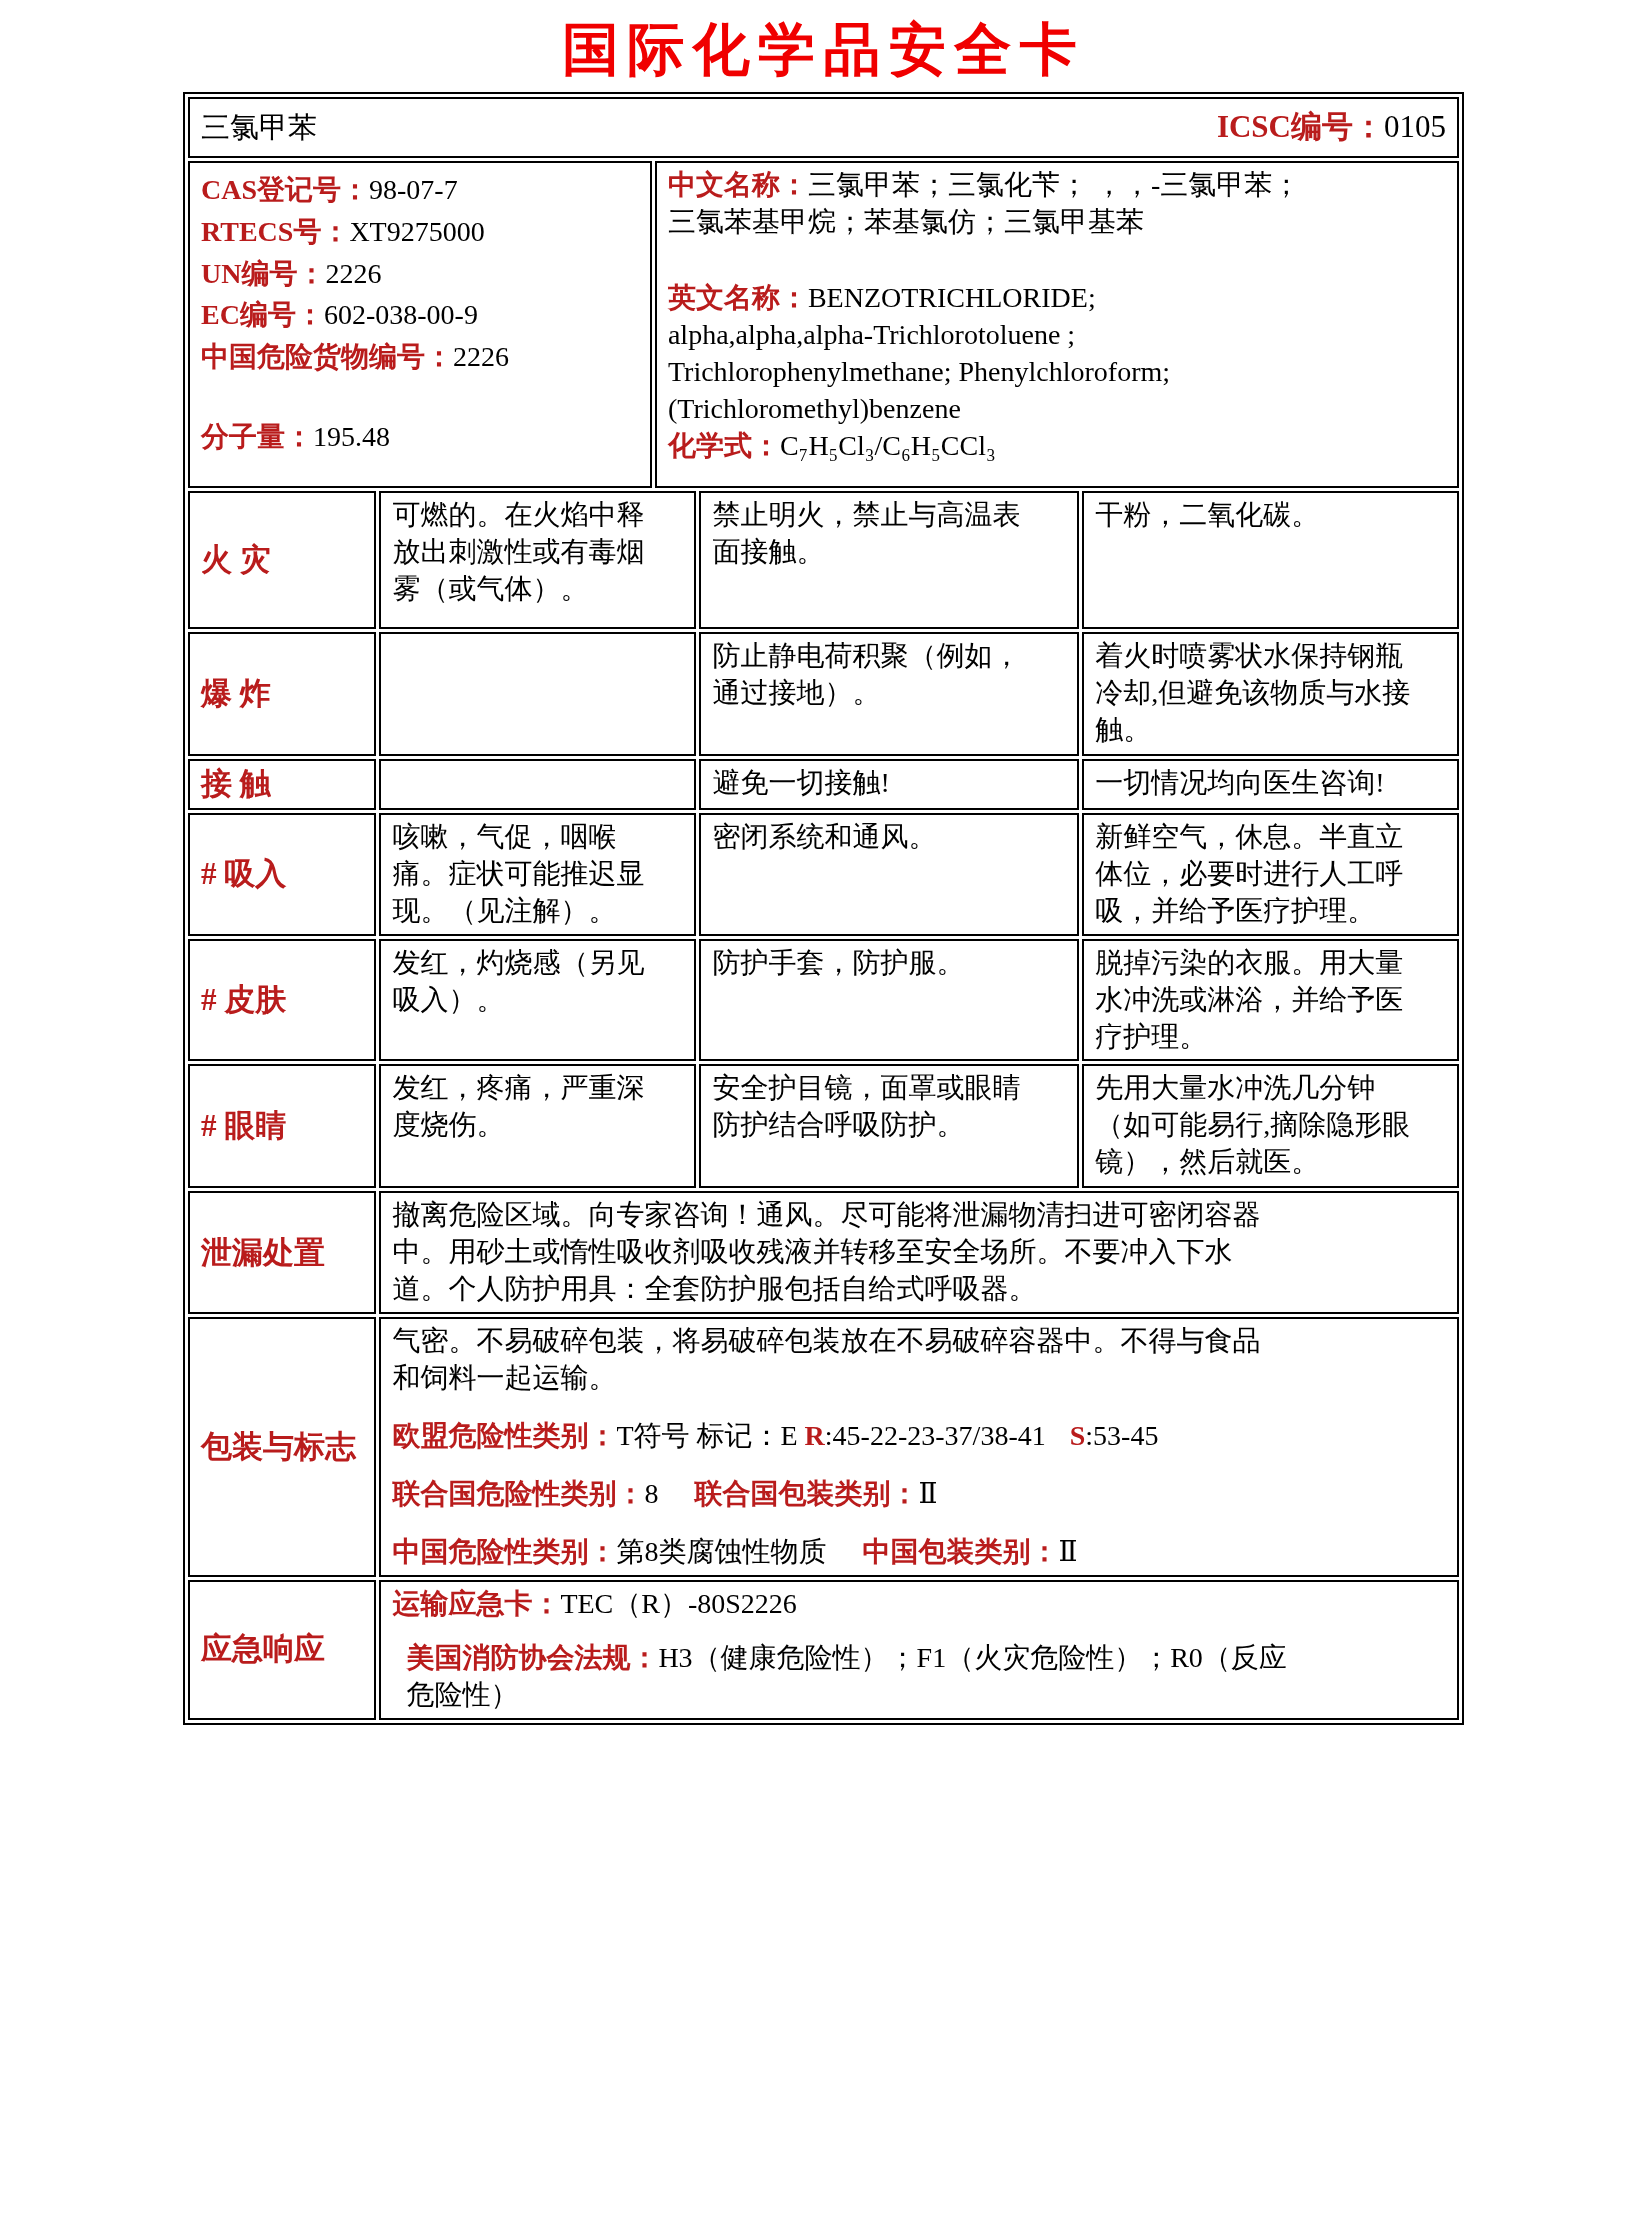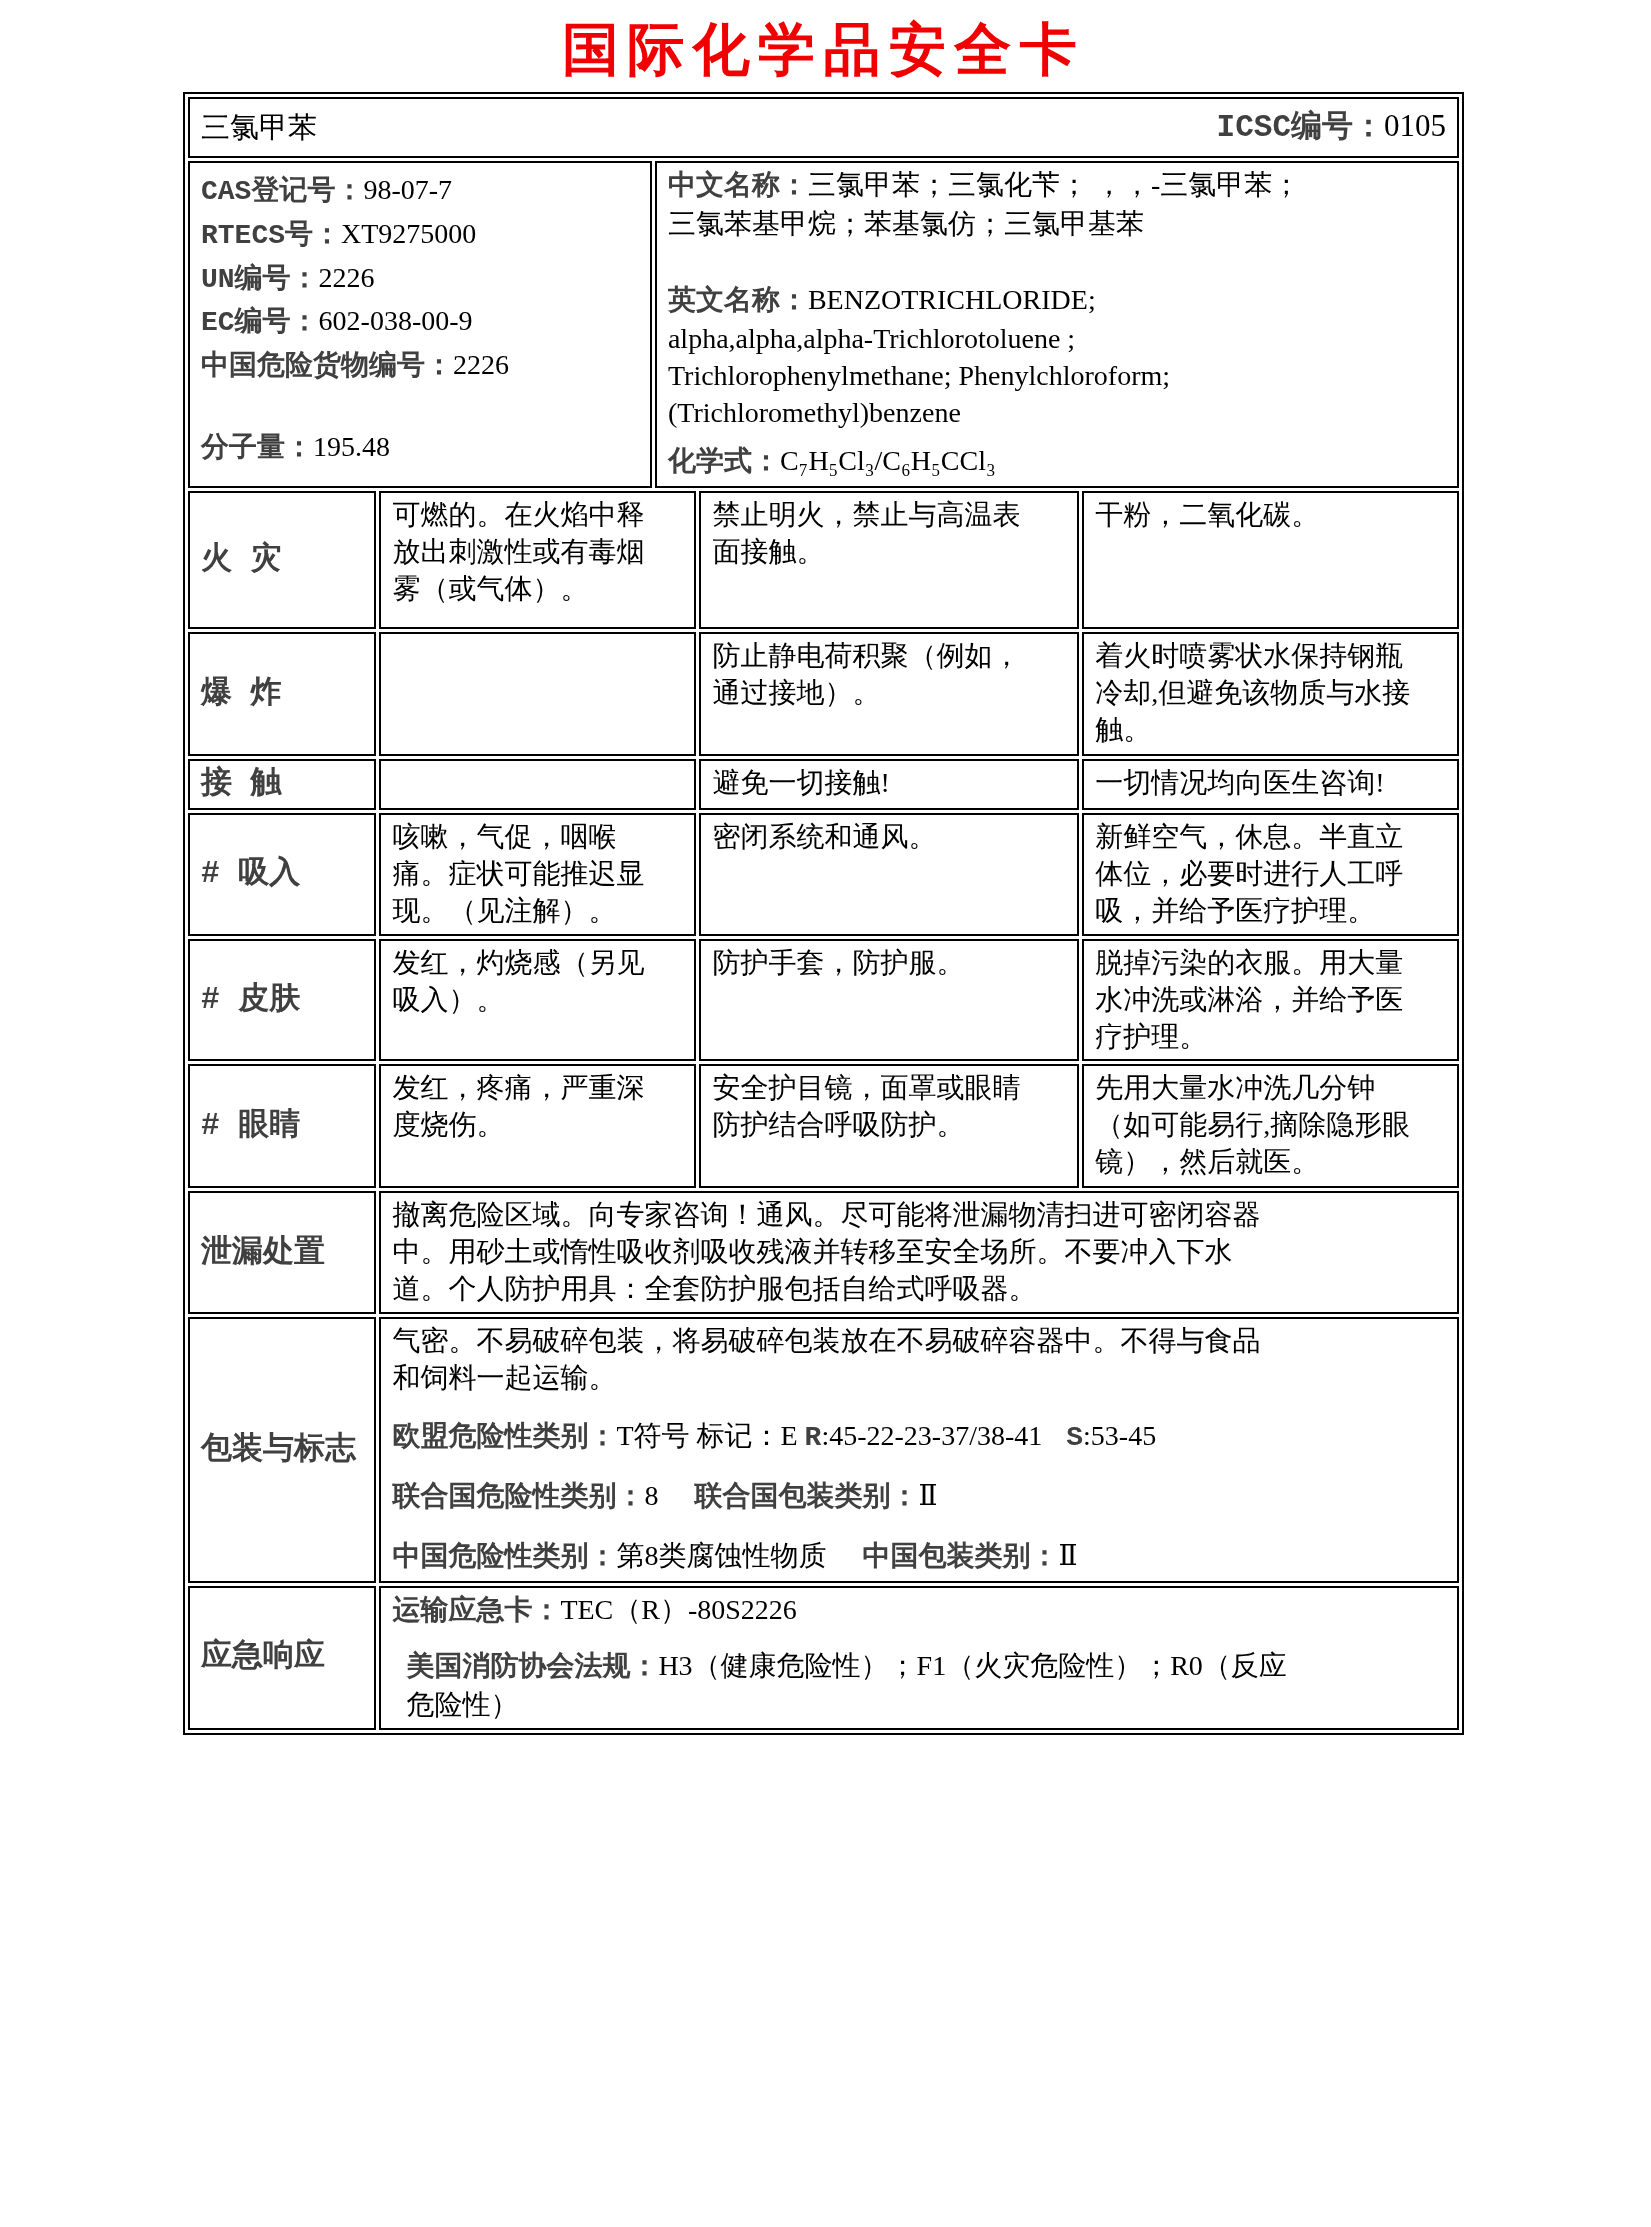--- a/index.html
+++ b/index.html
@@ -15,31 +15,31 @@
   }
   table.card{
     width:1281px; margin-left:183px;
     border:2.8px solid #000; border-collapse:separate; border-spacing:3.5px;
     table-layout:fixed; background:#fff;
   }
   td{
     border:2.1px solid #000; padding:4px 11px;
     vertical-align:top; font-size:28px; line-height:1.32;
   }
-  .blue{ color:#404040; font-family:Liberation Mono, monospace; font-weight:bold; }
+  .blue{ color:#b91c1c; font-family:Liberation Serif, serif; font-weight:bold; }
   .ml{ white-space:pre-line; }
   .type-cell{ text-align:left; vertical-align:middle; font-size:31px; line-height:1.25; }
   .head-cell{ text-align:center; vertical-align:middle; font-size:31px; line-height:1.3; }
   .name-cell{ vertical-align:middle; font-size:29px; }
   .name-flex{ display:flex; justify-content:space-between; align-items:center; }
   .icsc{ font-size:31px; }
   .id-line{ margin:4.9px 0; }
   .mol-line{ margin-top:43px; }
   .cn-block{ margin-bottom:39px; }
-  .formula-line{ margin-top:11px; }
+  .formula-line{ margin-top:0; }
   .pack-line{ margin-top:21px; }
   .gap{ margin-left:36px; }
   .gap-sm{ margin-left:24px; }
   .emer-line2{ margin-top:16.7px;margin-left:14px; }
 </style>
 </head>
 <body>
 
 <div class="page">
 

